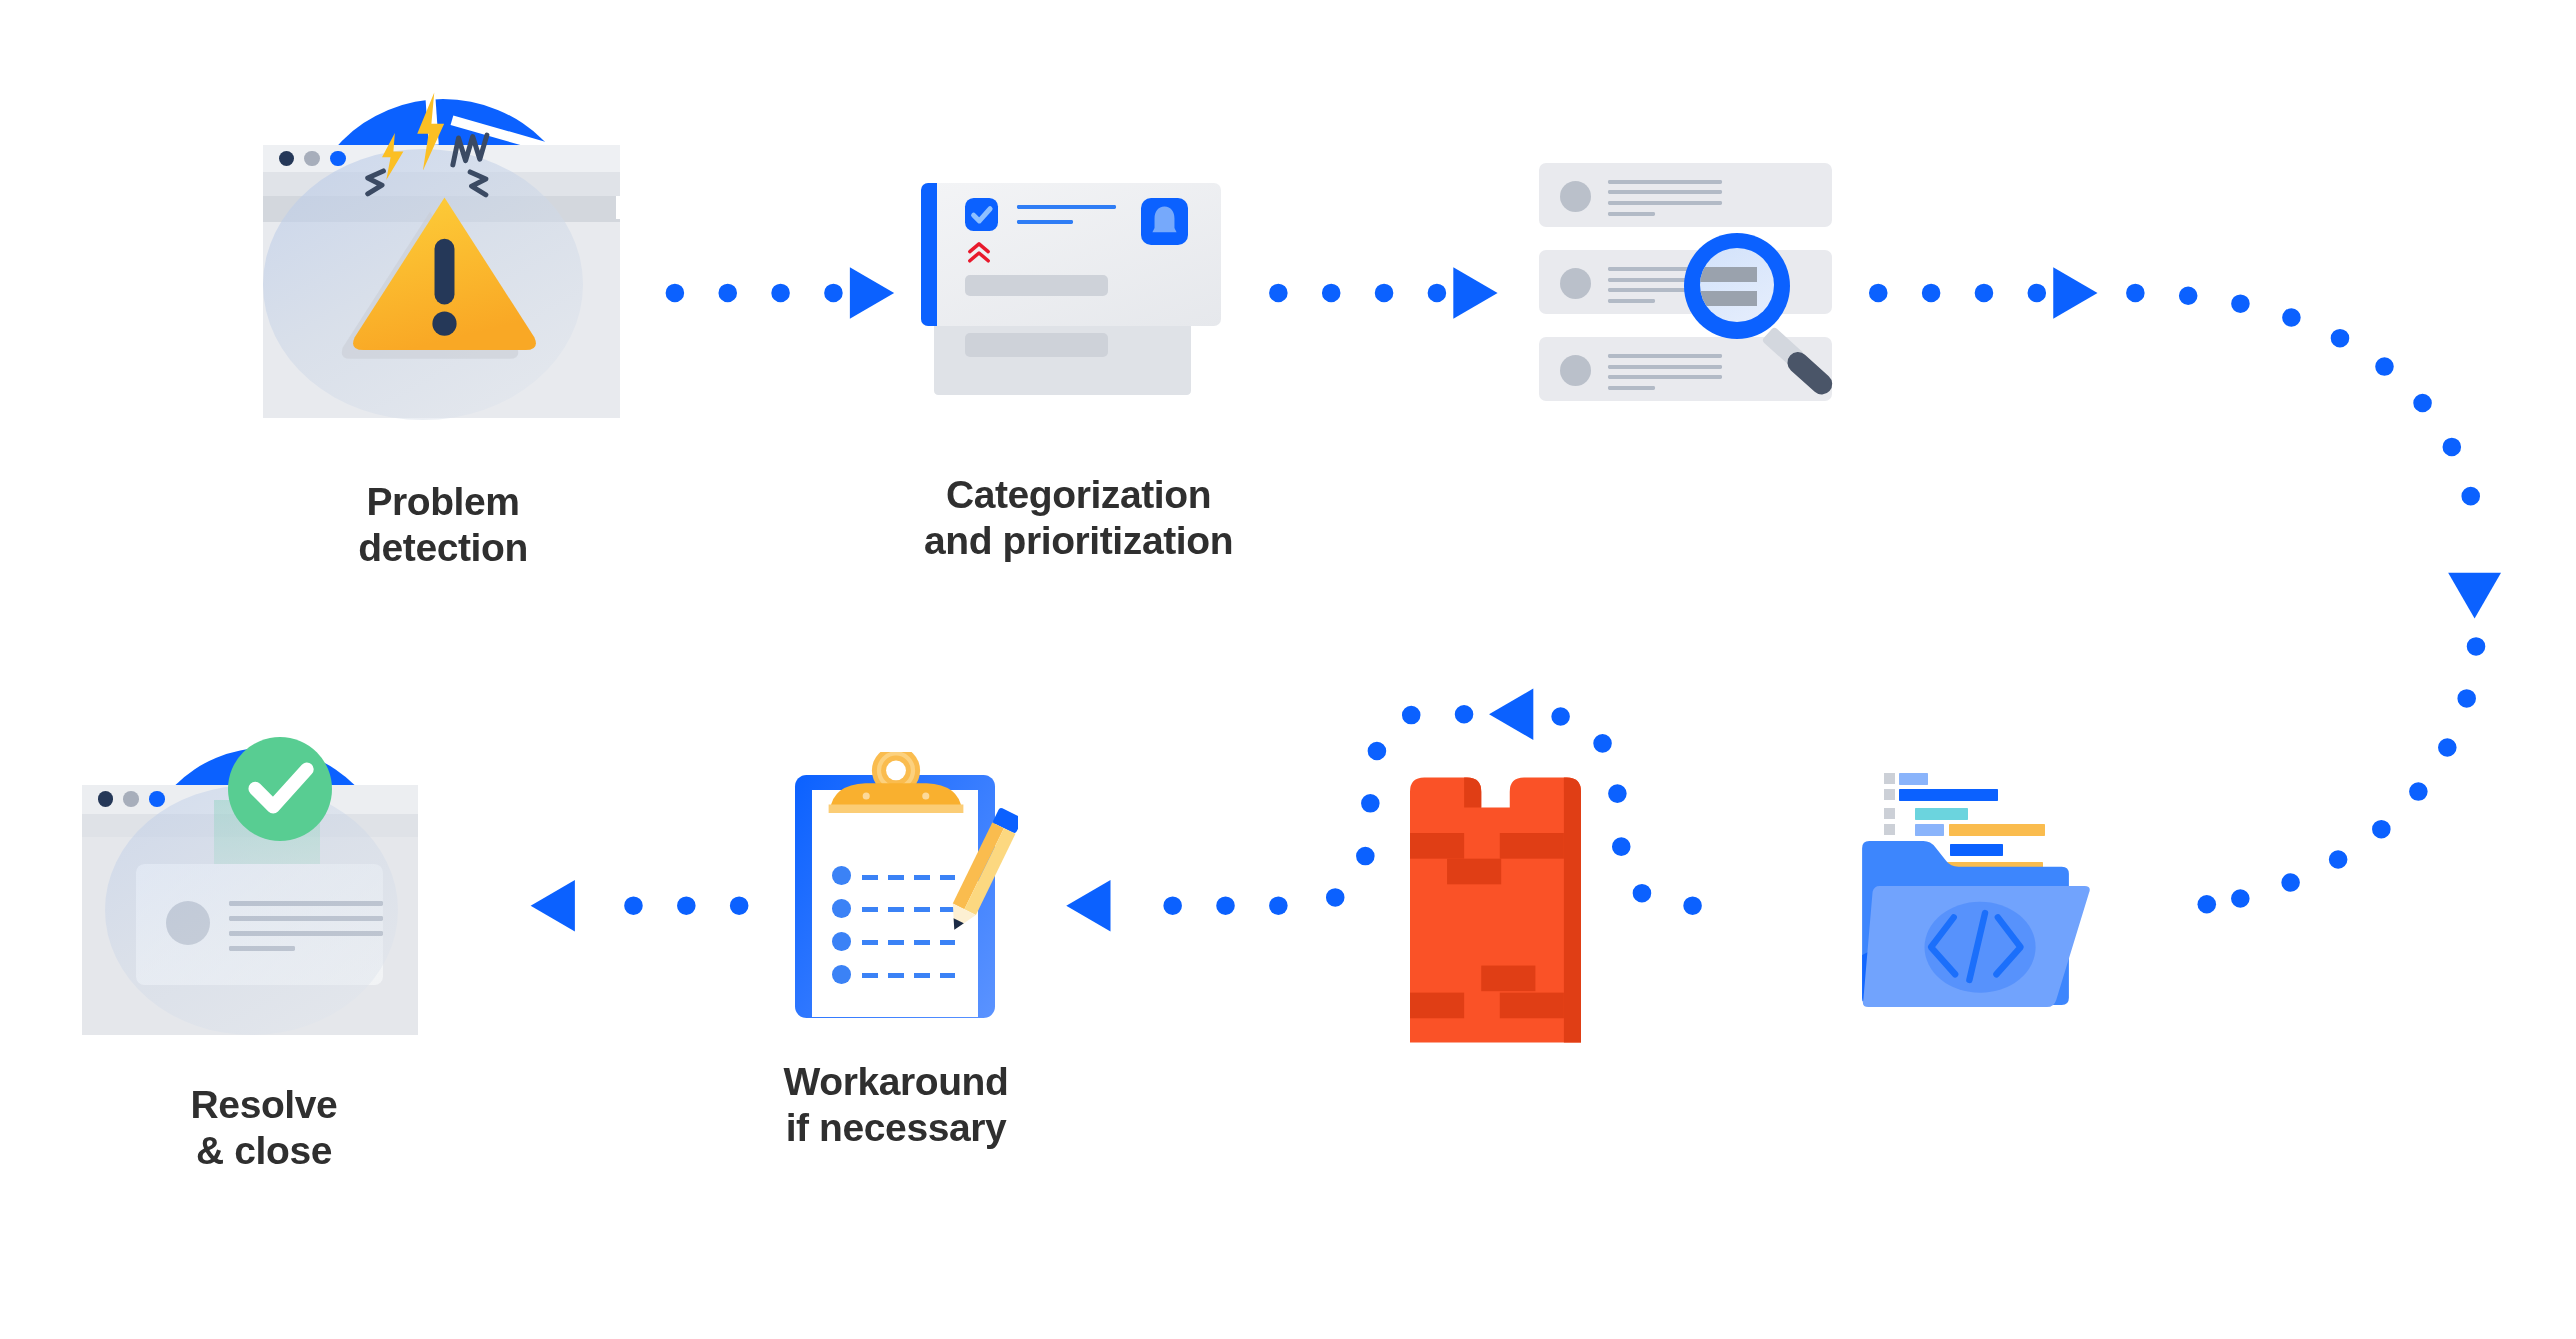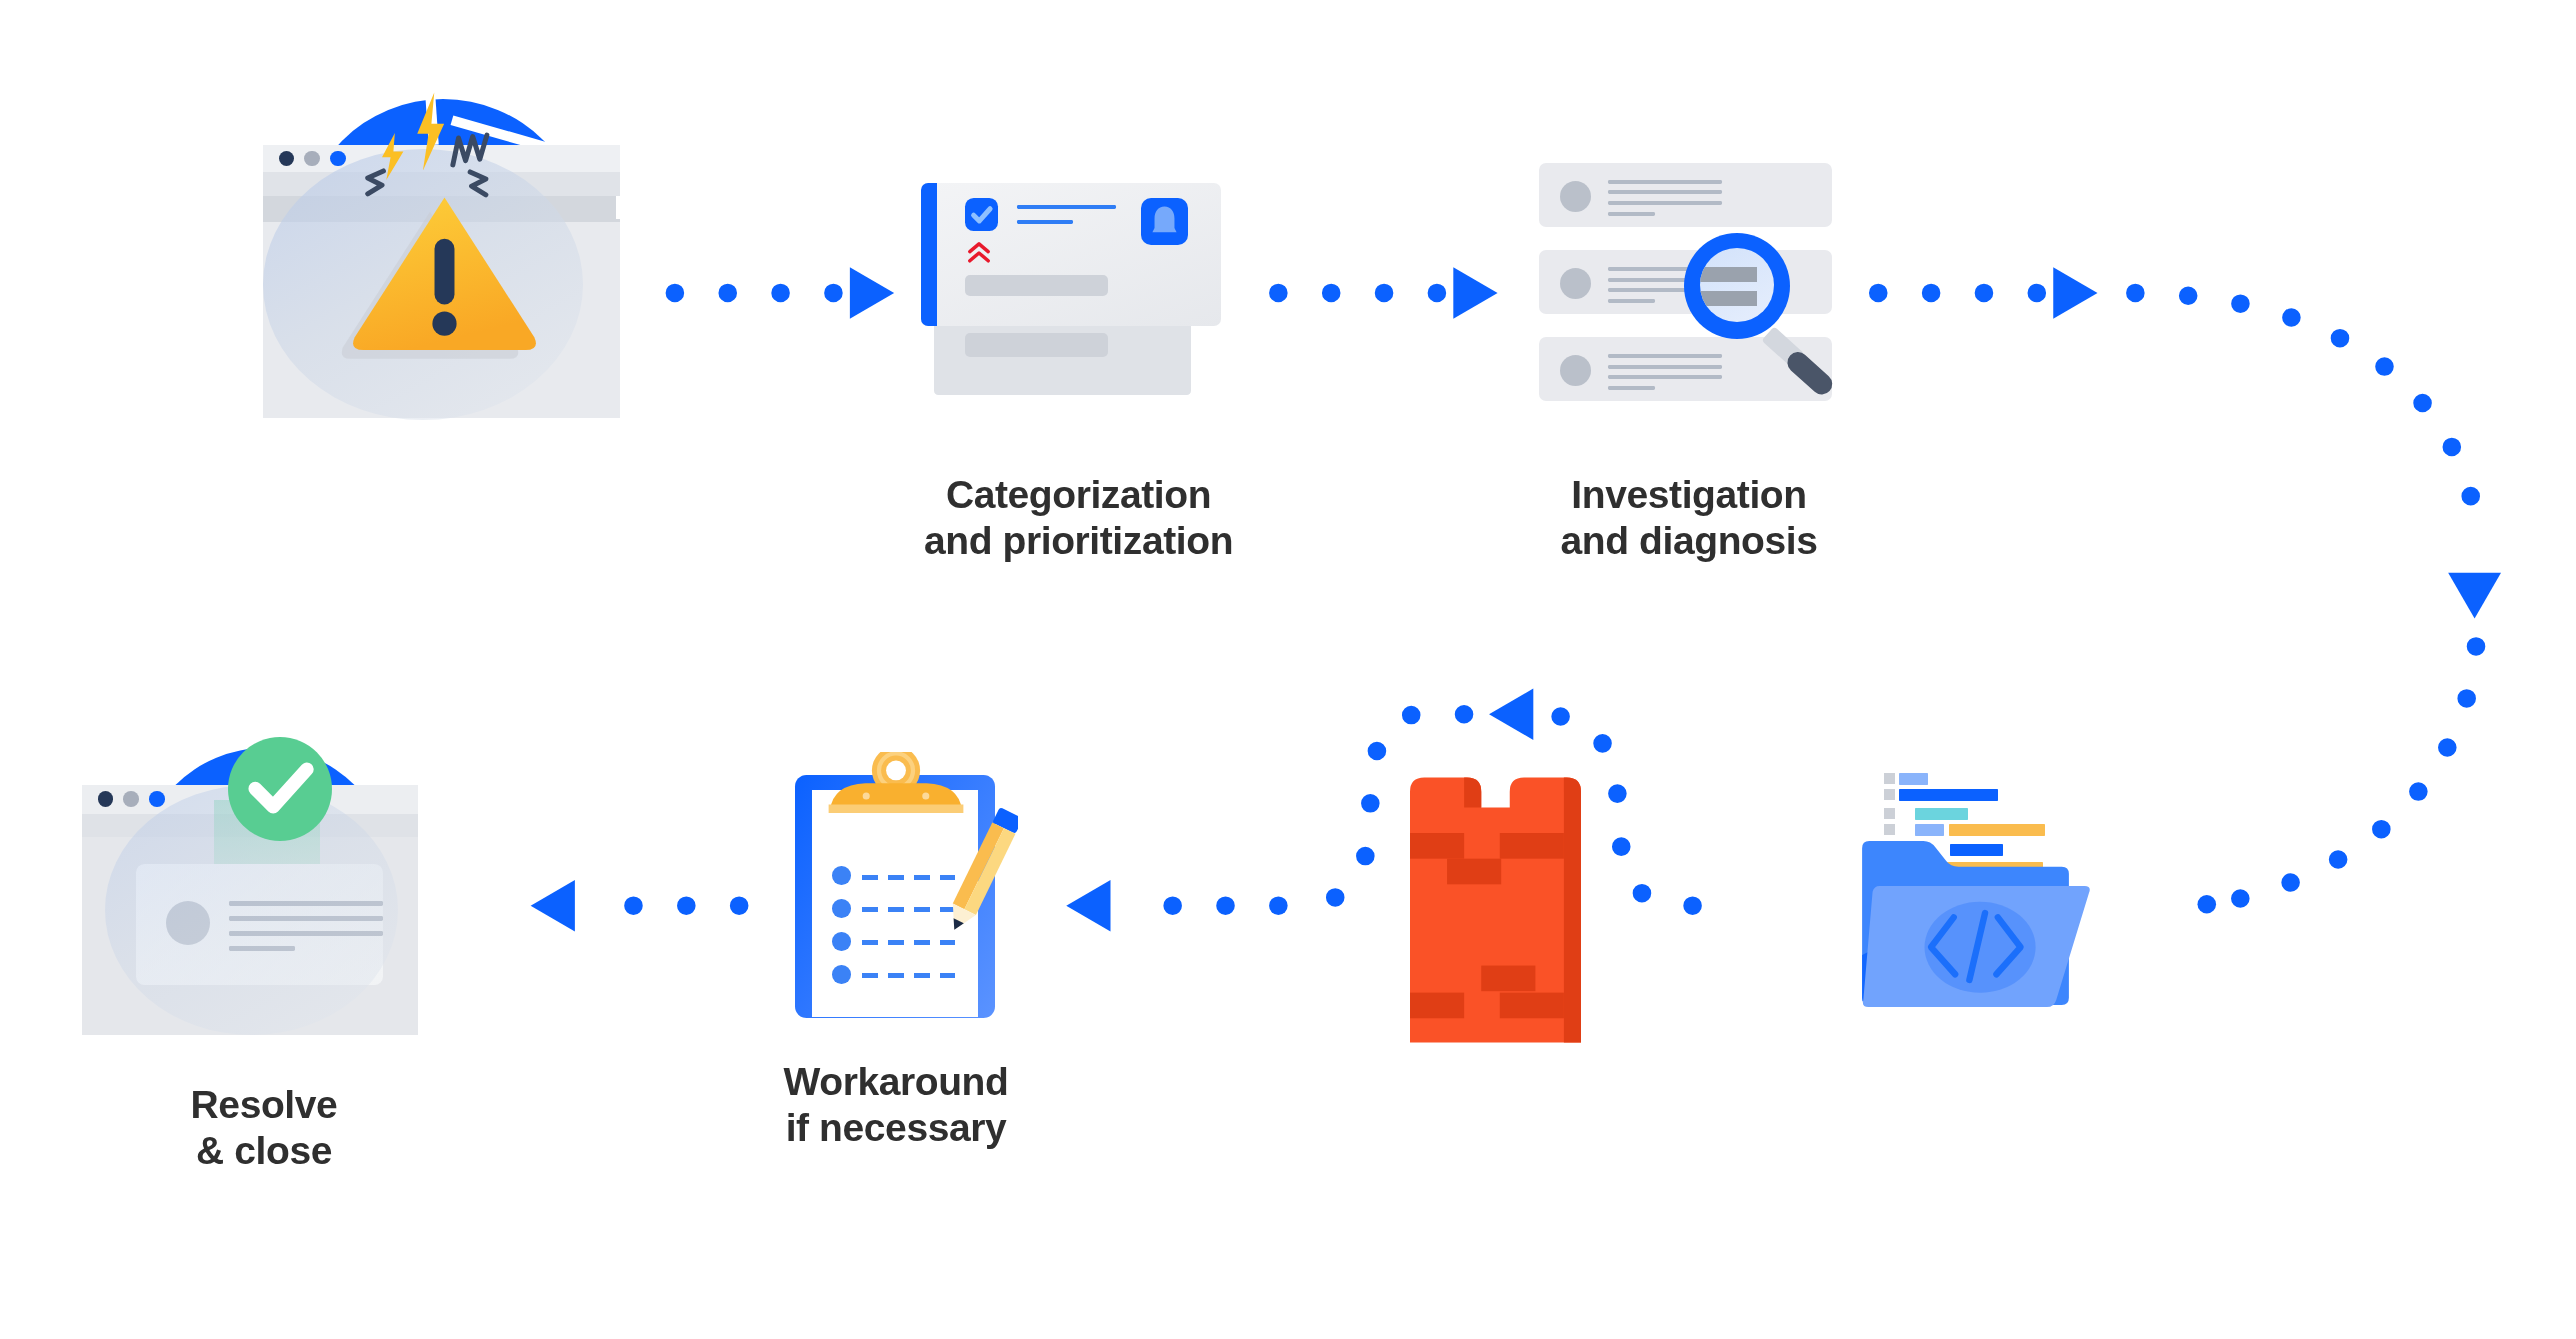--- a/index.html
+++ b/index.html
@@ -237,20 +237,22 @@
       <svg class="squiggle" style="left:214px; top:53px; width:44px; height:36px;" viewBox="0 0 62 50">
         <path d="M4 46 L12 8 L22 40 L32 6 L42 38 L52 4" fill="none" stroke="#3b4a63" stroke-width="7" stroke-linecap="round" stroke-linejoin="round"></path>
       </svg>
       <svg class="squiggle" style="left:126px; top:89px; width:28.6px; height:33px;" viewBox="0 0 40 46">
         <path d="M30 4 L8 14 L28 24 L8 36" fill="none" stroke="#3b4a63" stroke-width="7" stroke-linecap="round" stroke-linejoin="round"></path>
       </svg>
       <svg class="squiggle" style="left:227px; top:90px; width:28.6px; height:33px;" viewBox="0 0 40 46">
         <path d="M10 4 L32 14 L12 24 L32 36" fill="none" stroke="#3b4a63" stroke-width="7" stroke-linecap="round" stroke-linejoin="round"></path>
       </svg>
     </div>
+    <div class="node-label" style="top:400px;">Problem
+detection</div>
   </div>
 
   <div class="node" id="node-cat">
     <div class="node-art" style="height:286px;">
 
       <div class="card-back" style="left:20px; top:130px; width:257px; height:111px;">
       </div>
       <div style="position:absolute; left:20px; top:130px; width:257px; height:13px; background:linear-gradient(180deg,#9aa1ac 0%, #d6d9df 100%);"></div>
       <div class="card-back-inner" style="left:51px; top:179px; width:143px; height:24px; background:#ced2d9; border-radius:5px;"></div>
 
@@ -309,22 +311,20 @@
       <div class="row-line" style="left:69px; top:232px; width:47px; height:4.3px;"></div>
 
       <div class="mag-neck" style="left:229px; top:170px; width:41px; height:18.6px; transform:rotate(42deg);"></div>
       <div class="mag-handle" style="left:251px; top:191px; width:53px; height:21.4px; transform:rotate(42deg);"></div>
       <div class="mag-ring" style="left:145px; top:79px; width:106px; height:106px;"></div>
       <div class="mag-lens" style="left:161px; top:94px; width:74px; height:74px;">
         <div class="mag-lens-line" style="left:-3.6px; top:19px; width:61px; height:15px;"></div>
         <div class="mag-lens-line" style="left:-3.6px; top:43px; width:61px; height:15px;"></div>
       </div>
     </div>
-    <div class="node-label" style="top:318px;">Investigation
-and diagnosis</div>
   </div>
 
   <div class="node" id="node-ker">
     <div class="node-art" style="height:314px;">
 
       <div class="code-dot" style="left:56px; top:23px;"></div>
       <div class="code-bar" style="left:71px; top:23px; width:29px; background:#8ab4fb;"></div>
       <div class="code-dot" style="left:56px; top:39px;"></div>
       <div class="code-bar" style="left:71px; top:39px; width:99px; background:#0b61ff;"></div>
       <div class="code-dot" style="left:56px; top:58px;"></div>

